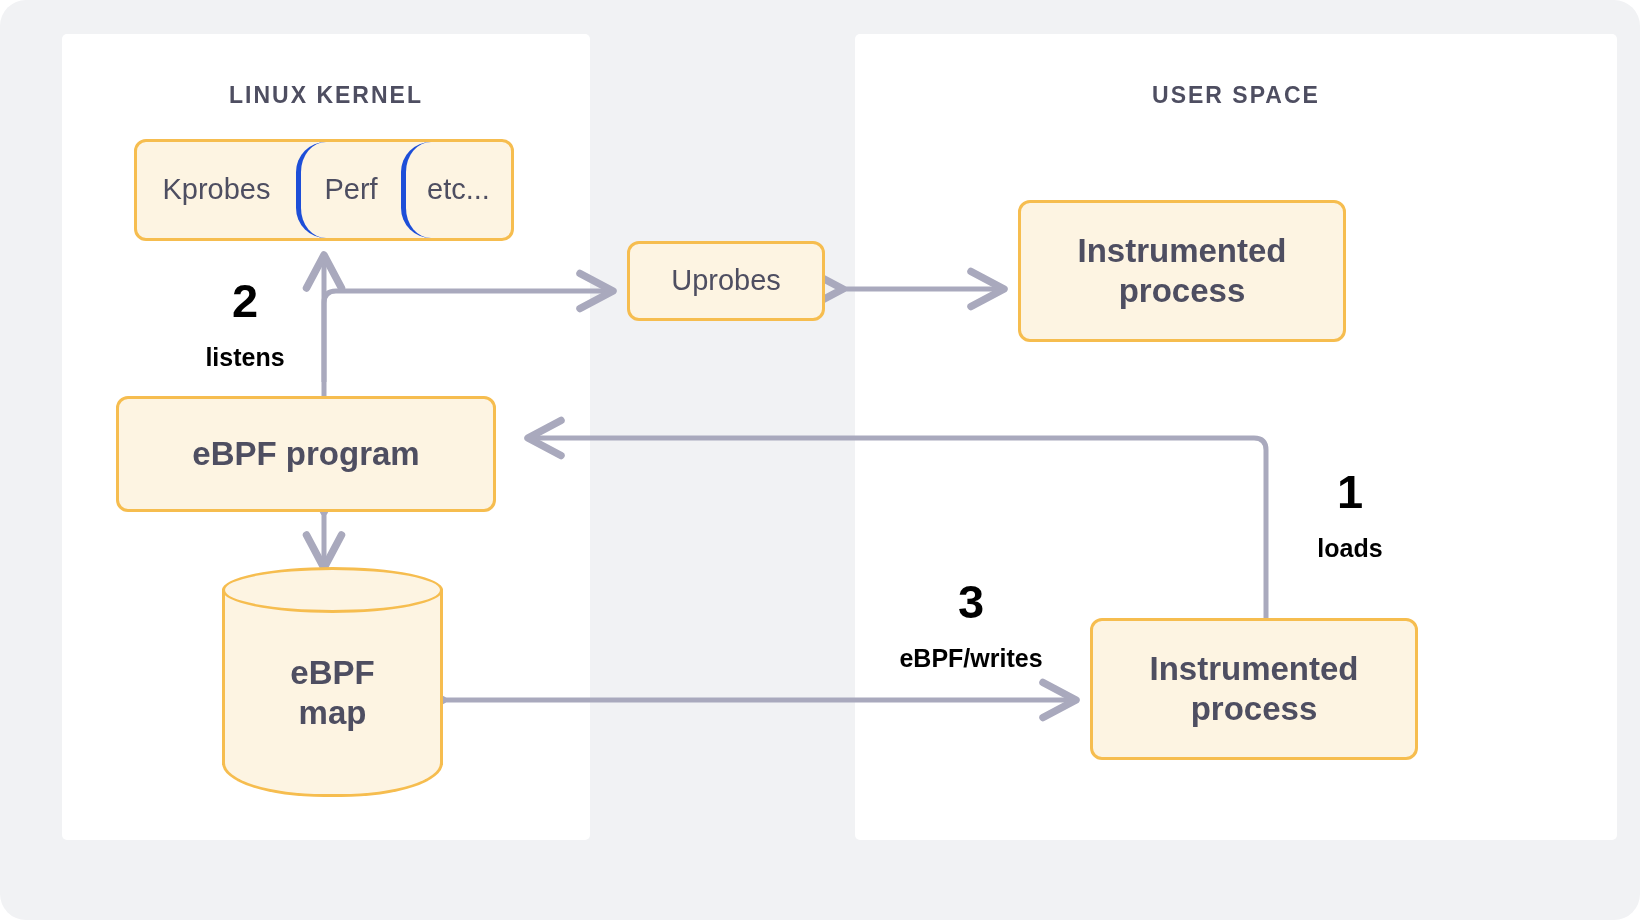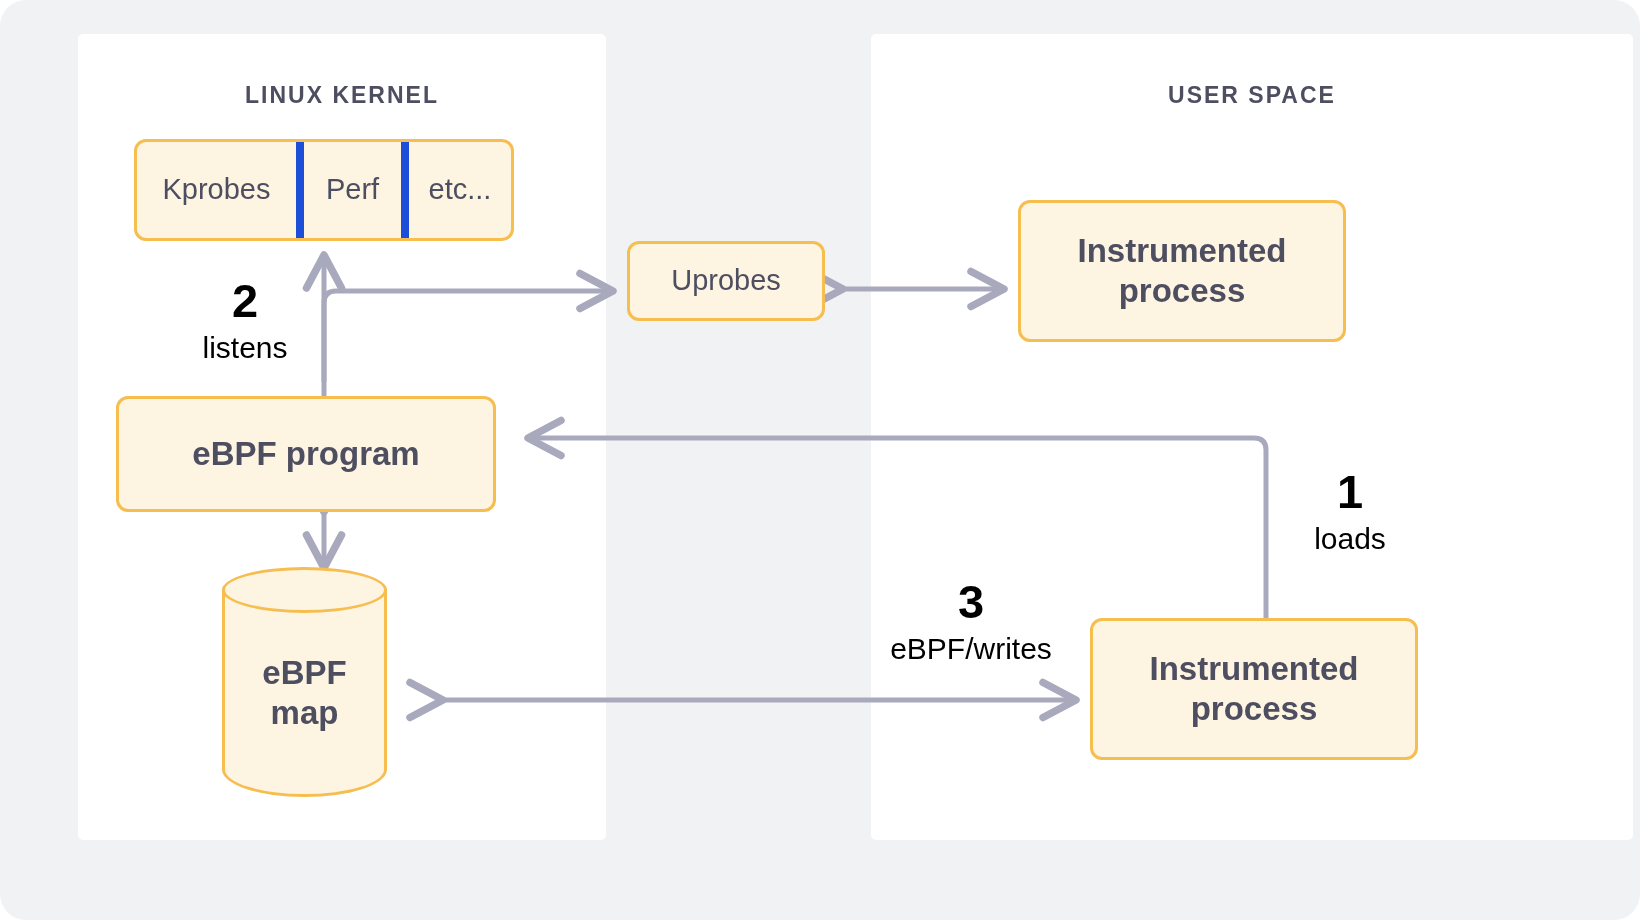--- a/index.html
+++ b/index.html
@@ -13,21 +13,20 @@
     height: 920px;
     background: #f1f2f4;
     border-radius: 26px;
     overflow: hidden;
     font-family: "Liberation Sans", sans-serif;
   }
   .panel {
     position: absolute;
     background: #ffffff;
     border-radius: 5px;
-    margin-left: 16px;
   }
   #panel-kernel { left: 62px;  top: 34px; width: 528px;  height: 806px; }
   #panel-user   { left: 855px; top: 34px; width: 722px;  height: 806px; padding-left: 40px; }
 
   .panel-title {
     position: absolute;
     top: 48px;
     left: 0;
     width: 100%;
     text-align: center;
@@ -63,21 +62,21 @@
   }
   #node-probes .cell {
     display: flex;
     align-items: center;
     justify-content: center;
     font-size: 29px;
     color: #4e4e61;
     height: 100%;
     box-sizing: border-box;
   }
-  #node-probes .cell + .cell { border-left: 8px solid #1d4ed8; }
+  #node-probes .cell + .cell { border-left: 5px solid #1d4ed8; border-radius: 30px; }
   #cell-kprobes { flex: 0 0 159px; }
   #cell-perf    { flex: 0 0 105px; }
   #cell-etc     { flex: 1 1 auto; }
 
   #node-ebpf-program {
     left: 116px; top: 396px; width: 380px; height: 116px;
     font-size: 33px; font-weight: bold;
   }
 
   #node-uprobes {
@@ -91,21 +90,21 @@
   }
 
   #node-proc-bottom {
     left: 1090px; top: 618px; width: 328px; height: 142px;
     font-size: 33px; font-weight: bold;
   }
 
   
   #node-ebpf-map {
     position: absolute;
-    left: 222px; top: 567px; width: 165px; height: 230px;
+    left: 222px; top: 567px; width: 221px; height: 230px;
     z-index: 5;
   }
   #node-ebpf-map .cyl-body {
     position: absolute;
     left: 0; top: 22px;
     width: 100%; height: 208px;
     box-sizing: border-box;
     background: #fdf4e2;
     border: 3px solid #f6bd4f;
     border-radius: 0 0 102px 102px / 0 0 34px 34px;
@@ -149,25 +148,25 @@
     color: #000000;
     z-index: 6;
   }
   .step .num {
     font-size: 47px;
     font-weight: bold;
     line-height: 1;
     display: block;
   }
   .step .cap {
-    font-size: 30px;
-    font-weight: normal;
+    font-size: 25px;
+    font-weight: bold;
     line-height: 1.1;
     display: block;
-    margin-top: 7px;
+    margin-top: 20px;
   }
   #step-1 { left: 1275px; top: 468px; width: 150px; }
   #step-2 { left: 186px;  top: 277px; width: 118px; }
   #step-3 { left: 876px;  top: 578px; width: 190px; }
 
   
   #wires {
     position: absolute;
     left: 0; top: 0;
     width: 1640px; height: 920px;

